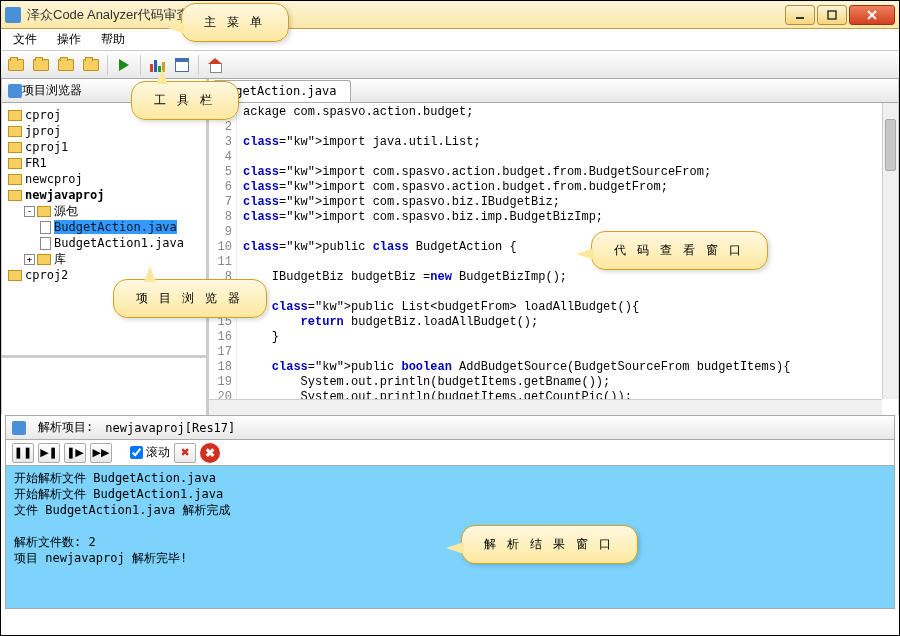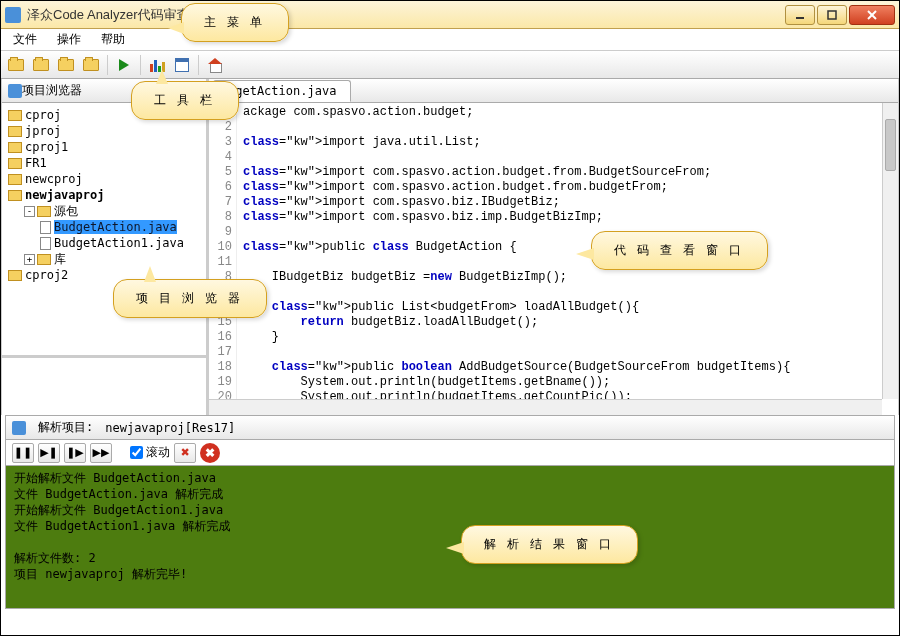--- a/index.html
+++ b/index.html
@@ -64,21 +64,21 @@
 .scroll-h { position:absolute; left:0; right:16px; bottom:0; height:16px; background:#f0f0f0; border-top:1px solid #ccc; }
 
 
 .console { height: 194px; border-top: 3px solid #ccc; display:flex; flex-direction:column; margin: 0 4px 4px; border:1px solid #aaa; }
 .console-head { height: 24px; background: linear-gradient(#fff,#e8e8e8); border-bottom:1px solid #aaa; display:flex; align-items:center; padding:0 6px; gap:12px; font-family: SimSun, monospace; }
 .console-tools { height: 26px; border-bottom:1px solid #aaa; display:flex; align-items:center; padding:0 6px; gap:4px; }
 .ctbtn { width: 22px; height: 20px; border:1px solid #aaa; background: linear-gradient(#fff,#e8e8e8); border-radius:2px; display:flex; align-items:center; justify-content:center; cursor:pointer; font-size:11px; }
 .chk { display:flex; align-items:center; gap:3px; }
 .chk input { margin:0; }
 .red-x { width:20px; height:20px; background:#d03020; color:#fff; border-radius:10px; display:flex; align-items:center; justify-content:center; font-weight:bold; cursor:pointer; }
-.console-out { flex:1; padding:4px 8px; font-family: SimSun, monospace; line-height: 16px; overflow:auto; background:#4d7c0f; }
+.console-out { flex:1; padding:4px 8px; font-family: SimSun, monospace; line-height: 16px; overflow:auto; background:#7dd3fc; }
 
 
 .callout { position: absolute; background: linear-gradient(#fff8e0, #fde8a0); border: 1px solid #d4a020; border-radius: 14px; padding: 10px 22px; font-family: SimSun, "Microsoft YaHei"; letter-spacing: 4px; box-shadow: 2px 2px 4px rgba(0,0,0,0.15); z-index: 50; }
 .callout::after { content:""; position:absolute; width:0; height:0; }
 .co1 { top: 2px; left: 180px; }
 .co1::after { left:-14px; top:18px; border-top:6px solid transparent; border-bottom:6px solid transparent; border-right:16px solid #fde8a0; }
 .co2 { top: 80px; left: 130px; }
 .co2::after { left:24px; top:-12px; border-left:6px solid transparent; border-right:6px solid transparent; border-bottom:14px solid #fde8a0; }
 .co3 { top: 278px; left: 112px; }
 .co3::after { left:30px; top:-14px; border-left:6px solid transparent; border-right:6px solid transparent; border-bottom:16px solid #fde8a0; }
@@ -273,21 +273,20 @@
       <input type="checkbox" checked="" style="">
       <span>滚动</span>
     </label>
     <div class="ctbtn">
         <span style="color:#d03020">✖</span>
       </div>
     <div class="red-x">✖</div>
   </div>
   <div class="console-out" id="console-out">
       <div>开始解析文件 BudgetAction.java</div>
-      <div>文件 BudgetAction.java 解析完成</div>
       <div>开始解析文件 BudgetAction1.java</div>
       <div>文件 BudgetAction1.java 解析完成</div>
       <div>&nbsp;</div>
       <div>解析文件数: 2</div>
       <div>项目 newjavaproj 解析完毕!</div>
     </div>
 </div>
 
 <div class="callout co1">主 菜 单</div>
 <div class="callout co2">工 具 栏</div>

